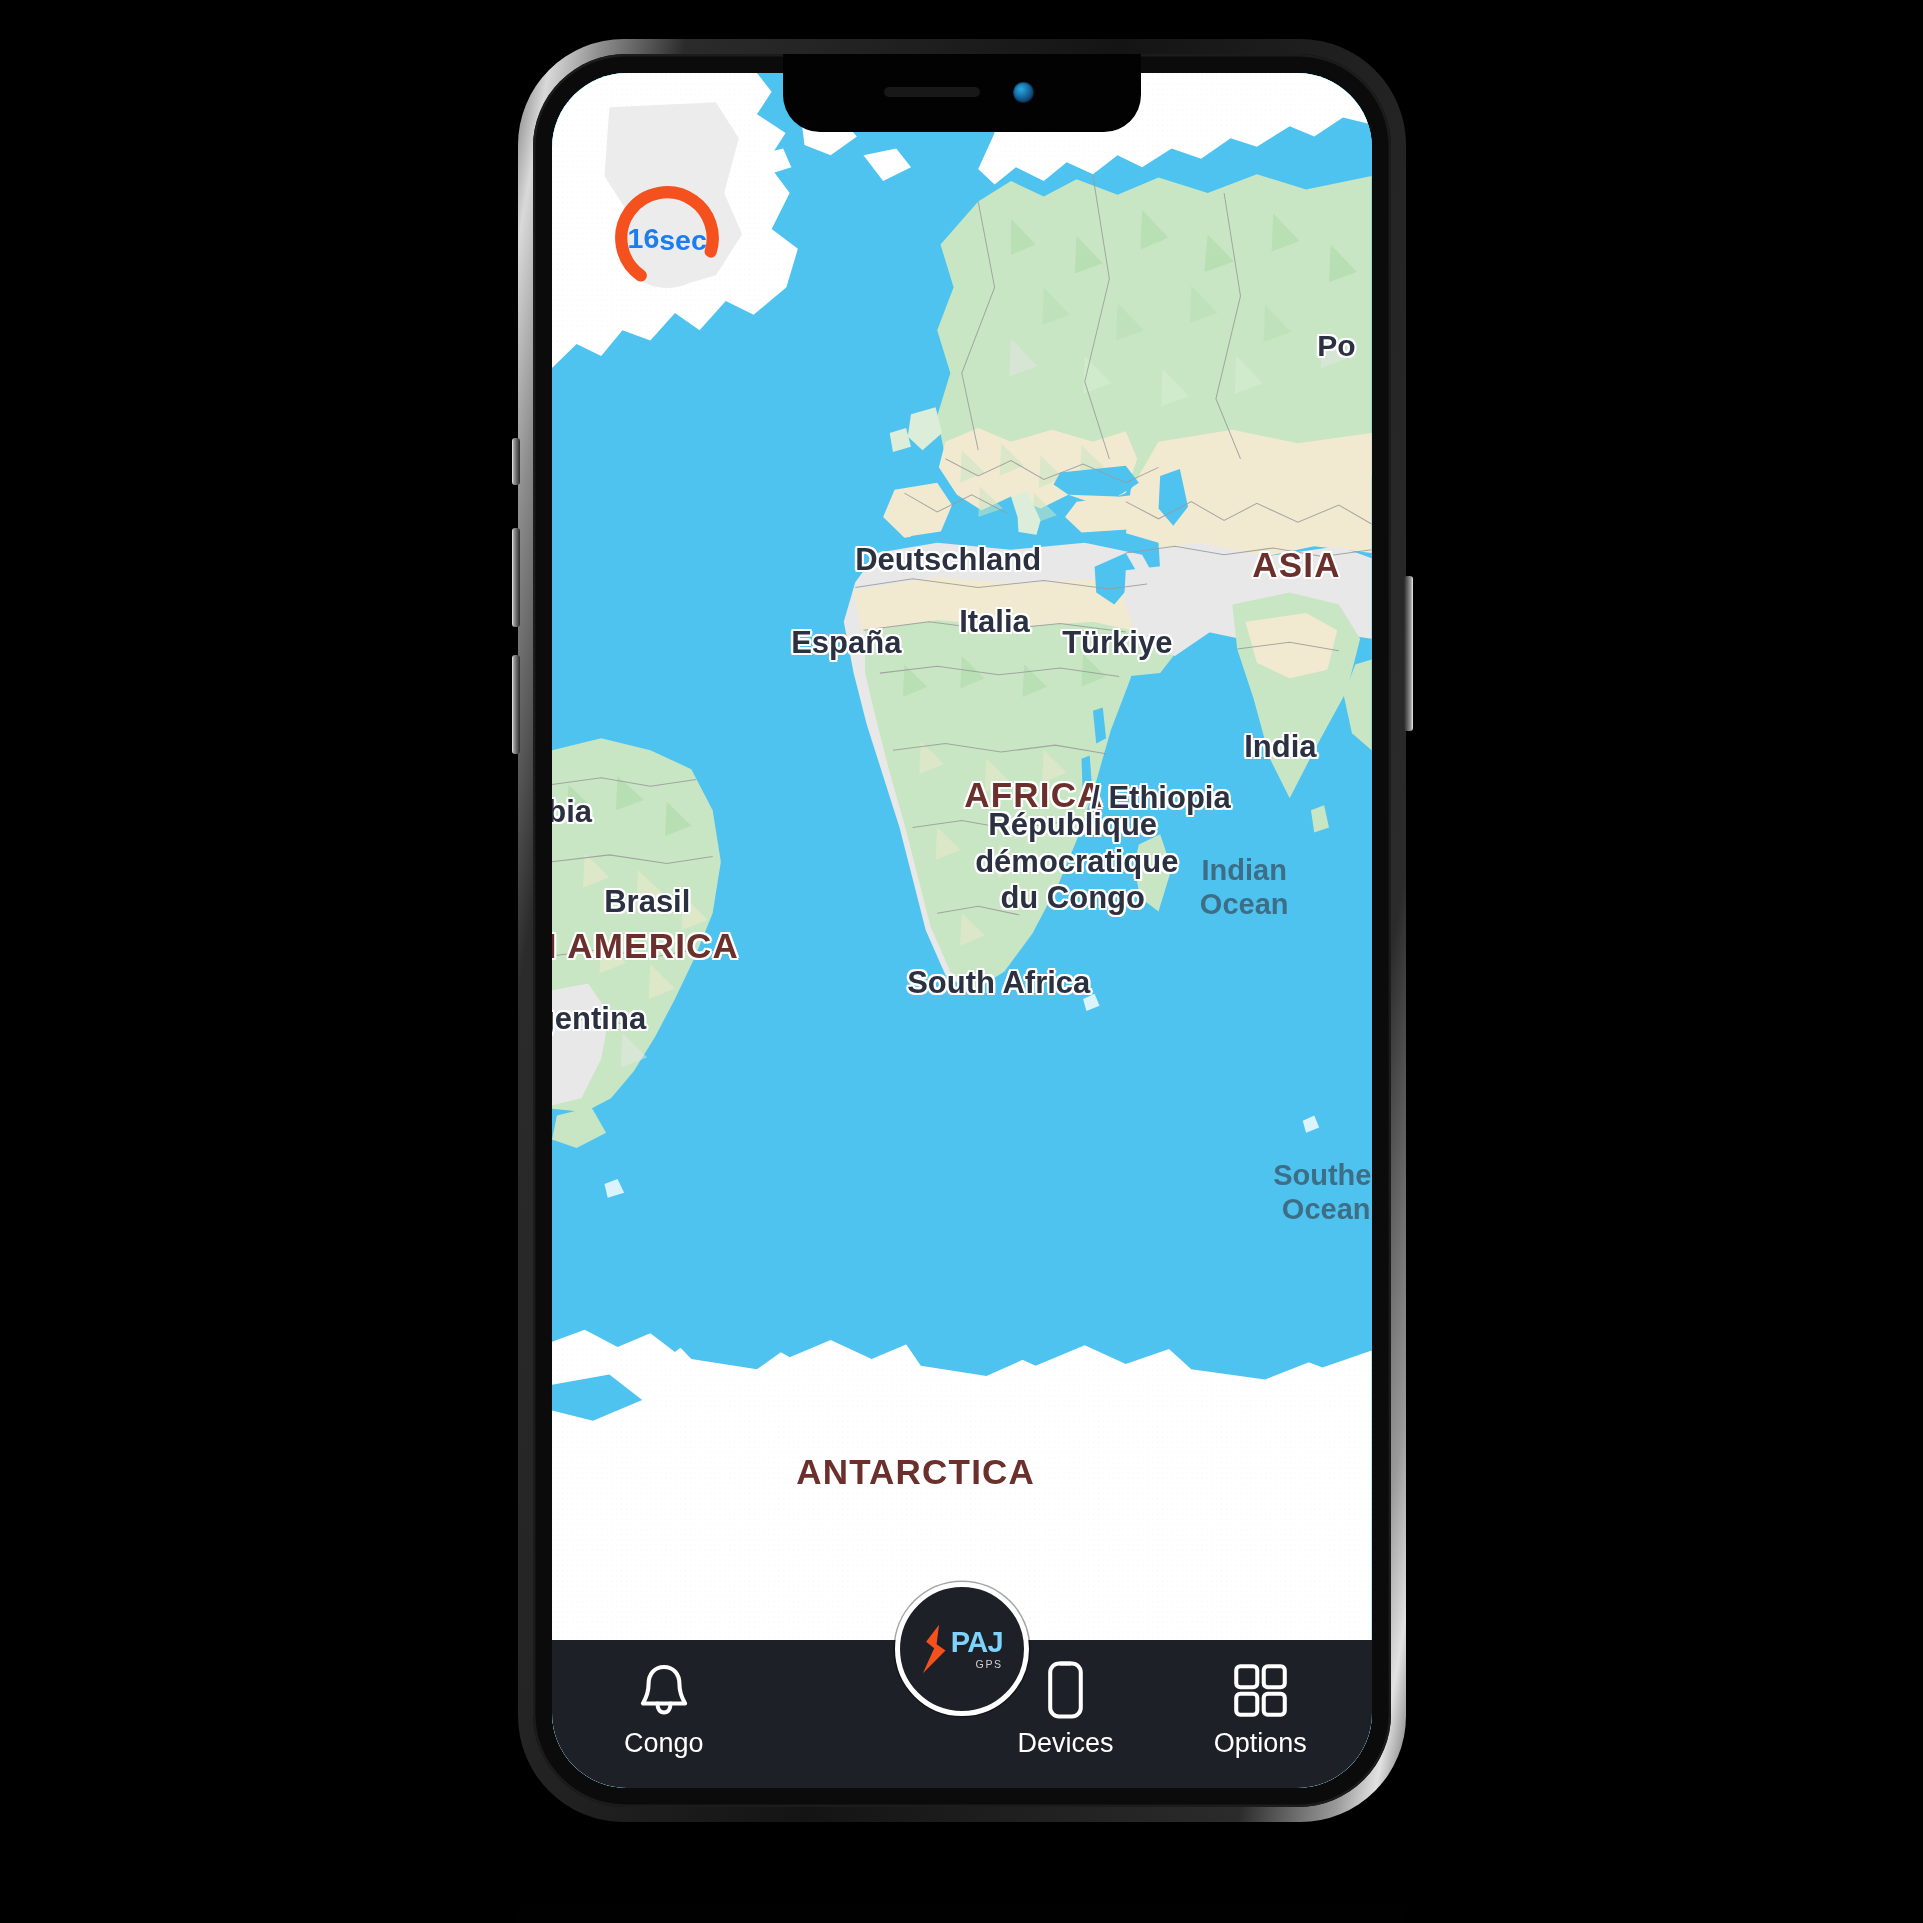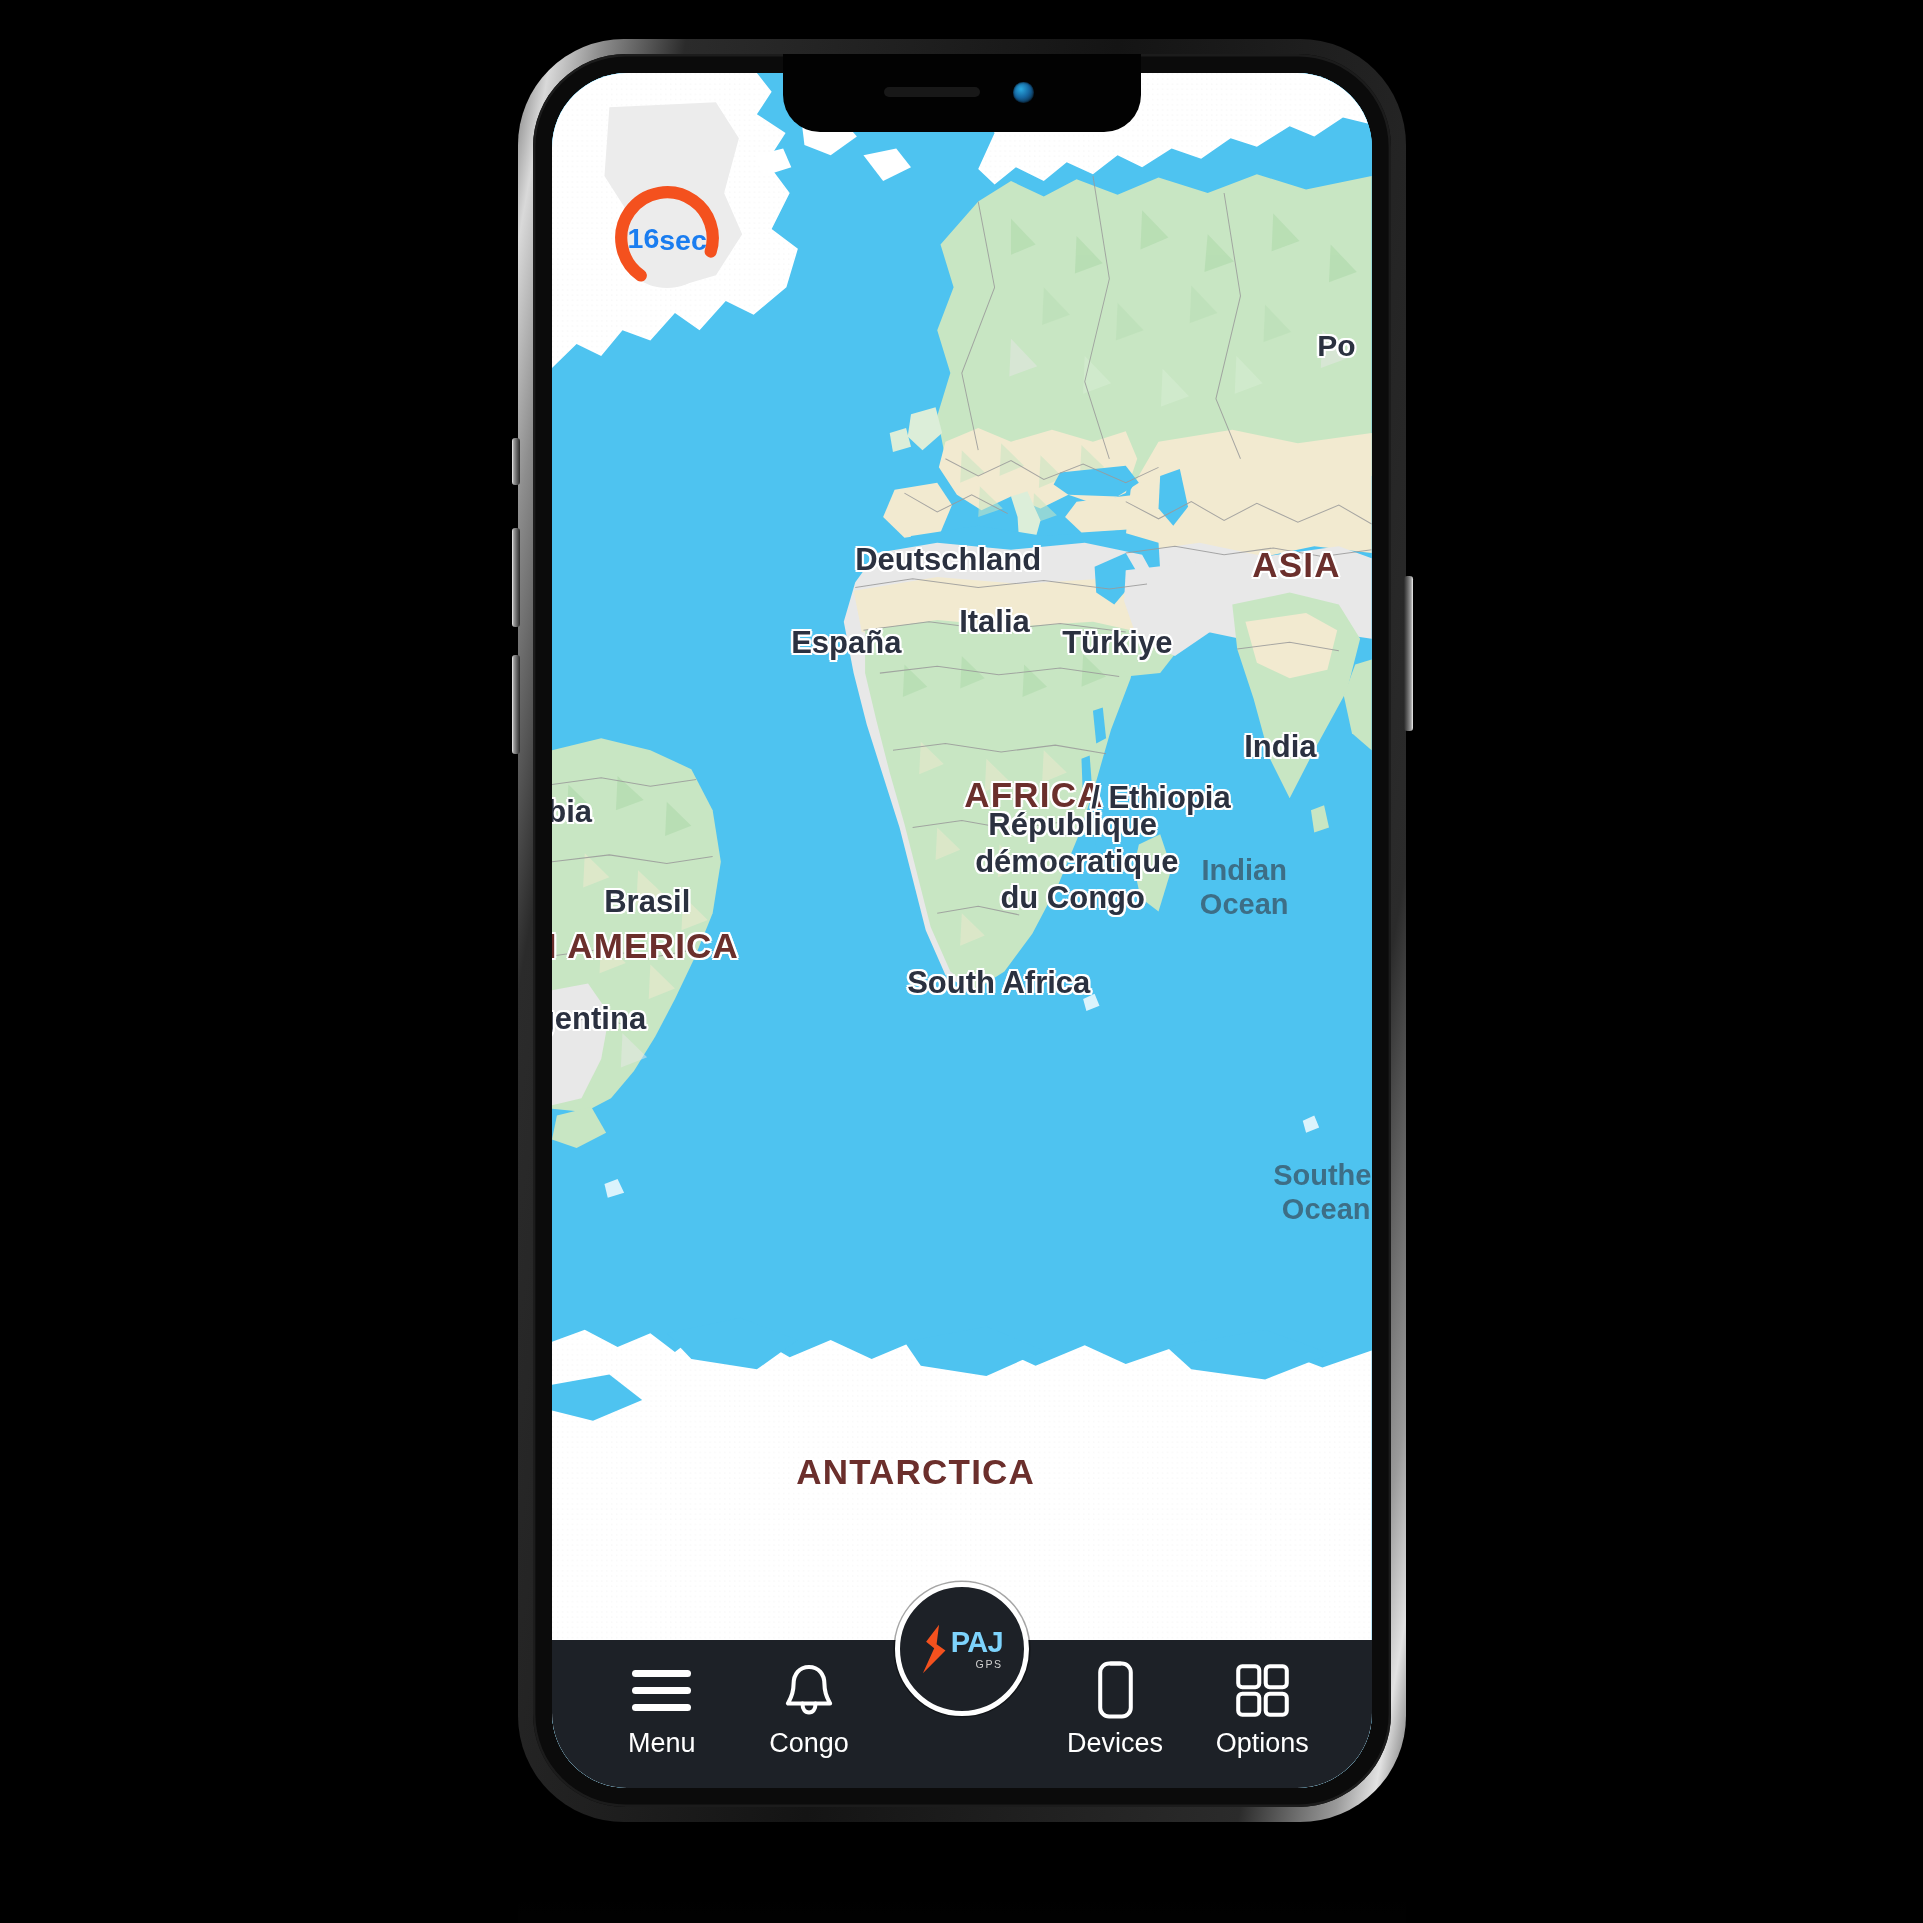--- a/index.html
+++ b/index.html
@@ -353,30 +353,20 @@
             <circle cx="71" cy="71" r="56" fill="none" stroke="#F4511E" stroke-width="15" stroke-linecap="round" stroke-dasharray="246 352"></circle>
           </svg>
           <div class="txt">
             <span class="num">16</span>
             <span class="unit">sec</span>
           </div>
         </div>
 
         <div id="navbar">
 
-          <div class="nav-item">
-            <div class="ic">
-              <div class="ham">
-                  <span></span>
-                  <span></span>
-                  <span></span>
-                </div>
-            </div>
-            <div class="lbl">Menu</div>
-          </div>
 
           <div class="nav-item">
             <div class="ic">
               <svg width="52" height="57" viewBox="0 0 64 70" fill="none" stroke="#fff" stroke-width="5" stroke-linejoin="round" stroke-linecap="round">
                 <path d="M32 6 C20 6 13 15 13 27 C13 40 8 47 6 51 L58 51 C56 47 51 40 51 27 C51 15 44 6 32 6 Z"></path>
                 <path d="M24 51 C24 58 27 62 32 62 C37 62 40 58 40 51"></path>
               </svg>
             </div>
             <div class="lbl">Congo</div>
           </div>

